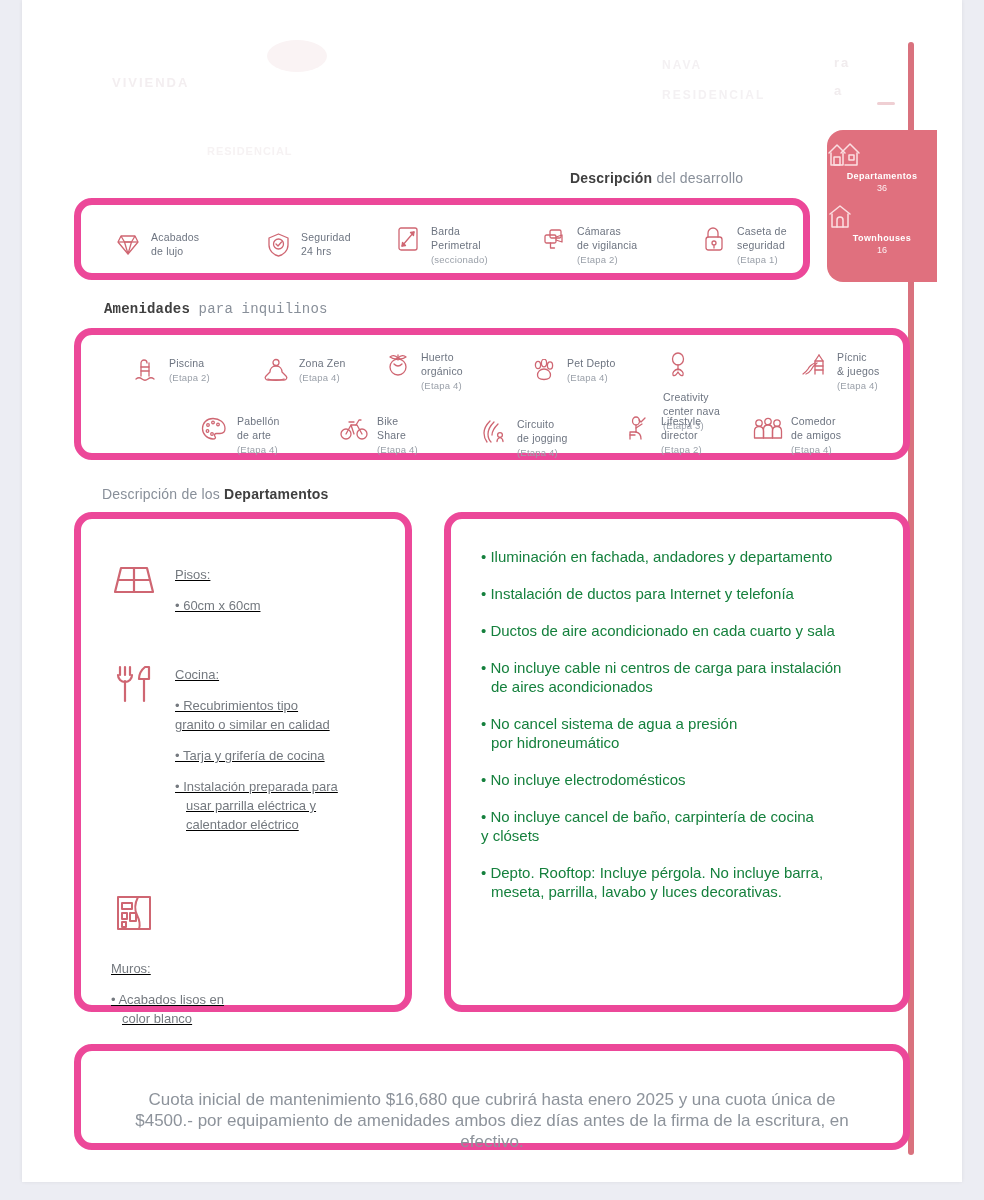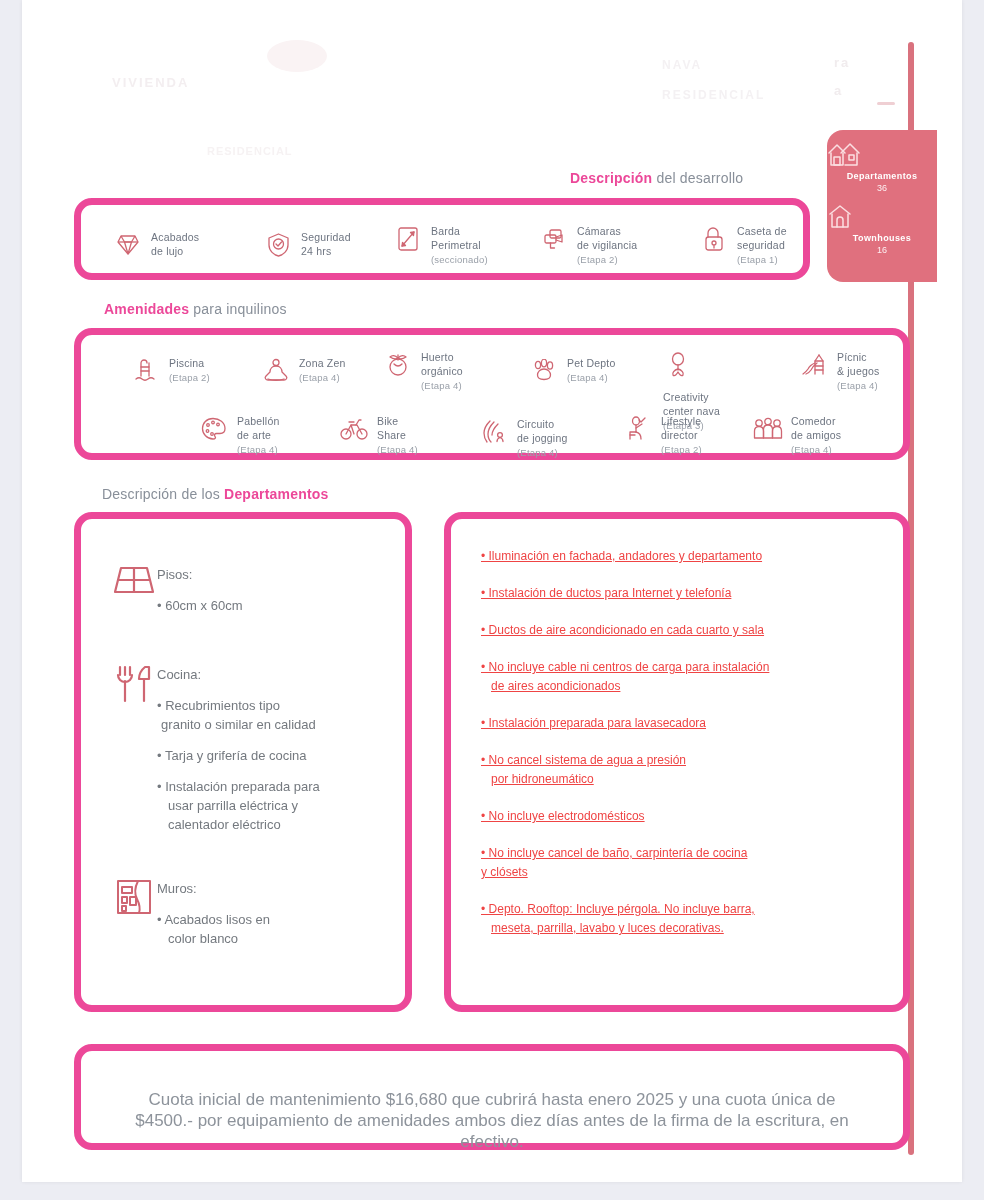--- a/index.html
+++ b/index.html
@@ -50,47 +50,47 @@
   .sp-item { margin-bottom: 4px; }
   .sp-icon { display:block; margin: 0 auto 2px; }
   .sp-label { font-size: 9px; font-weight: 700; letter-spacing: .4px; line-height: 12px; }
   .sp-count { font-size: 9px; font-weight: 400; line-height: 12px; color:#fdeff1; }
 
   
   .section-title {
     position:absolute;
     font-size: 14px; color: #888f99; font-weight: 400; letter-spacing: .2px;
   }
-  .section-title b { color: #ec4899; font-weight: 700; }
+  .section-title b { color: #404040; font-weight: 700; }
 
   
   .card {
     position: absolute;
     border: 7px solid #ec4899;
     border-radius: 18px;
     background: #fff;
   }
 
   
   .feat { position:absolute; display:flex; align-items:flex-start; gap:8px; }
   .feat .ico { flex:0 0 auto; width:30px; height:32px; display:flex; align-items:center; justify-content:center; }
   .feat .txt { font-size:10.5px; color:#6d7480; line-height:14px; letter-spacing:.2px; padding-top:1px;}
   .feat .txt .sub { color:#9aa0a9; font-size:9.5px; }
 
   
-  .detail-row { position:absolute; display:flex; align-items:flex-start; }
+  .detail-row { position:absolute; display:flex; gap:18px; align-items:flex-start;text-decoration:underline; }
   .detail-row .dico { flex:0 0 auto; width:46px; height:46px; display:flex; align-items:flex-start; justify-content:center;}
   .detail-row .dbody { font-size:13px; color:#74797f; line-height:19px; }
   .detail-row .dbody .head { margin-bottom:12px; }
   .detail-row .dbody .li { margin-bottom:12px; }
   .detail-row .dbody .li .ind { display:block; padding-left:11px; }
 
   
   .equip { position:absolute; left:30px; top:28px; right:26px; }
-  .equip li { list-style:none; font-size:12px; color:#ef4444; line-height:19px; margin-bottom:18px;text-decoration:underline; }
+  .equip li { list-style:none; font-size:15px; color:#15803d; line-height:19px; margin-bottom:18px; }
   .equip li .ind { display:block; padding-left:10px; }
   .equip li .flush { display:block; padding-left:0; }
 
   
   .note-text {
     position:absolute; left:48px; right:48px; top:38px;
     text-align:center; font-size:17px; color:#8d939b; line-height:21px;
   }
   svg { display:block; }
 </style>
@@ -204,21 +204,21 @@
           <rect x="3" y="10" width="16" height="13" rx="2.5"></rect>
           <path d="M11 14 a2 2 0 1 0 0 4 a2 2 0 0 0 0 -4 M11 18 v3"></path>
         </svg>
       </span>
       <span class="txt">
         <span>Caseta de</span><br><span>seguridad</span><br><span class="sub">(Etapa 1)</span>
       </span>
     </div>
   </div>
 
-  <div class="section-title" style="left:82px; top:301px;">
+  <div class="section-title" style="left:82px; top:301px;font-family:Liberation Mono, monospace;">
     <b>Amenidades</b><span> para inquilinos</span>
   </div>
 
   <div class="card" style="left:52px; top:328px; width:836px; height:132px;padding-left:28px;">
 
     <div class="feat" style="left:50px; top:20px;">
       <span class="ico">
         <svg width="22" height="26" viewBox="0 0 22 26" fill="none" stroke="#cf6672" stroke-width="1.3" stroke-linecap="round" stroke-linejoin="round">
           <path d="M6 18 V5 a3 3 0 0 1 6 0"></path>
             <path d="M14 18 V5"></path>
@@ -403,34 +403,34 @@
           <path d="M4 10 a7 7 0 0 0 14 0"></path>
           <path d="M11 16 V36"></path>
           <path d="M31 2 c-5 4 -6 8 -6 12 h10 V2 Z"></path>
           <path d="M30 14 V36"></path>
         </svg>
       </span>
       <span class="dbody">
         <span class="head" style="display:block;">Cocina:</span>
         <span class="li" style="display:block;">
           <span>• Recubrimientos tipo</span><br>
-          <span style="display:block;text-align:center;">granito o similar en calidad</span>
+          <span style="display:block;">granito o similar en calidad</span>
         </span>
         <span class="li" style="display:block;">
           <span>• Tarja y grifería de cocina</span>
         </span>
         <span class="li" style="display:block;">
           <span>• Instalación preparada para</span><br>
           <span class="ind">usar parrilla eléctrica y</span>
           <span class="ind">calentador eléctrico</span>
         </span>
       </span>
     </div>
 
-    <div class="detail-row" style="left:30px; top:360px;">
+    <div class="detail-row" style="left:30px; top:376px;flex-direction:column;">
       <span class="dico">
         <svg width="36" height="36" viewBox="0 0 36 36" fill="none" stroke="#cf6672" stroke-width="2" stroke-linecap="round" stroke-linejoin="round">
           <rect x="2" y="2" width="32" height="32"></rect>
           <path d="M6 8 H16 V14 H6 Z"></path>
           <path d="M6 18 H11 V24 H6 Z"></path>
           <path d="M6 27 H10 V32 H6 Z"></path>
           <path d="M14 18 H20 V26 H14 Z"></path>
           <path d="M22 2 q-5 10 -1 18 q4 8 2 14"></path>
         </svg>
       </span>
@@ -457,23 +457,20 @@
         <span>• Instalación de ductos para Internet y telefonía</span>
       </li>
       <li>
         <span>• Ductos de aire acondicionado en cada cuarto y sala</span>
       </li>
       <li>
         <span>• No incluye cable ni centros de carga para instalación</span>
         <span class="ind">de aires acondicionados</span>
       </li>
       <li>
-        <span>• Instalación preparada para lavasecadora</span>
-      </li>
-      <li>
         <span>• No cancel sistema de agua a presión</span>
         <span class="ind">por hidroneumático</span>
       </li>
       <li>
         <span>• No incluye electrodomésticos</span>
       </li>
       <li>
         <span>• No incluye cancel de baño, carpintería de cocina</span>
         <span class="flush">y clósets</span>
       </li>

